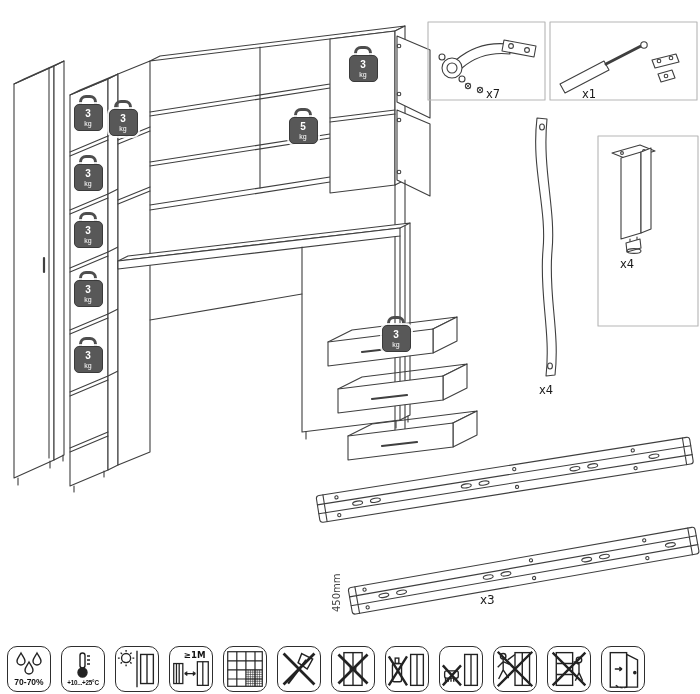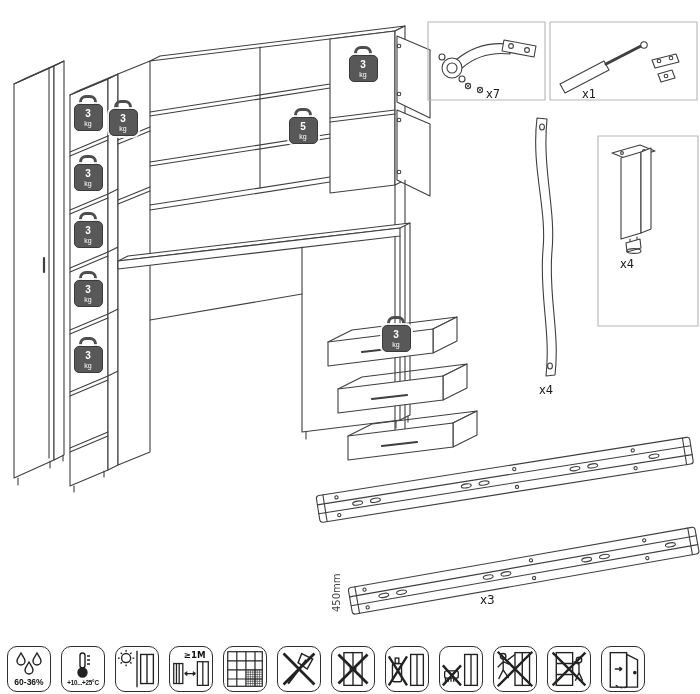--- a/index.html
+++ b/index.html
@@ -273,21 +273,21 @@
 <div class="care-row">
 
   <div class="care-cell">
     <svg width="40" height="26" viewBox="0 0 40 26">
       <g stroke="#222" stroke-width="1.4" fill="none">
         <path d="M12,2 C10,5.5 8,7.5 8,10 a4,4 0 0 0 8,0 C16,7.5 14,5.5 12,2 Z"></path>
         <path d="M28,2 C26,5.5 24,7.5 24,10 a4,4 0 0 0 8,0 C32,7.5 30,5.5 28,2 Z"></path>
         <path d="M20,11 C18,14.5 16,16.5 16,19 a4,4 0 0 0 8,0 C24,16.5 22,14.5 20,11 Z"></path>
       </g>
     </svg>
-    <div class="care-label">60-36%</div>
+    <div class="care-label">70-70%</div>
   </div>
 
   <div class="care-cell">
     <svg width="40" height="28" viewBox="0 0 40 28">
       <g stroke="#222" stroke-width="1.4" fill="none">
         <rect x="17" y="2" width="5" height="15" rx="2.5"></rect>
         <circle cx="19.5" cy="21.5" r="4.5" fill="#222"></circle>
         <path d="M24,5 h3 M24,9 h3 M24,13 h3"></path>
       </g>
     </svg>

